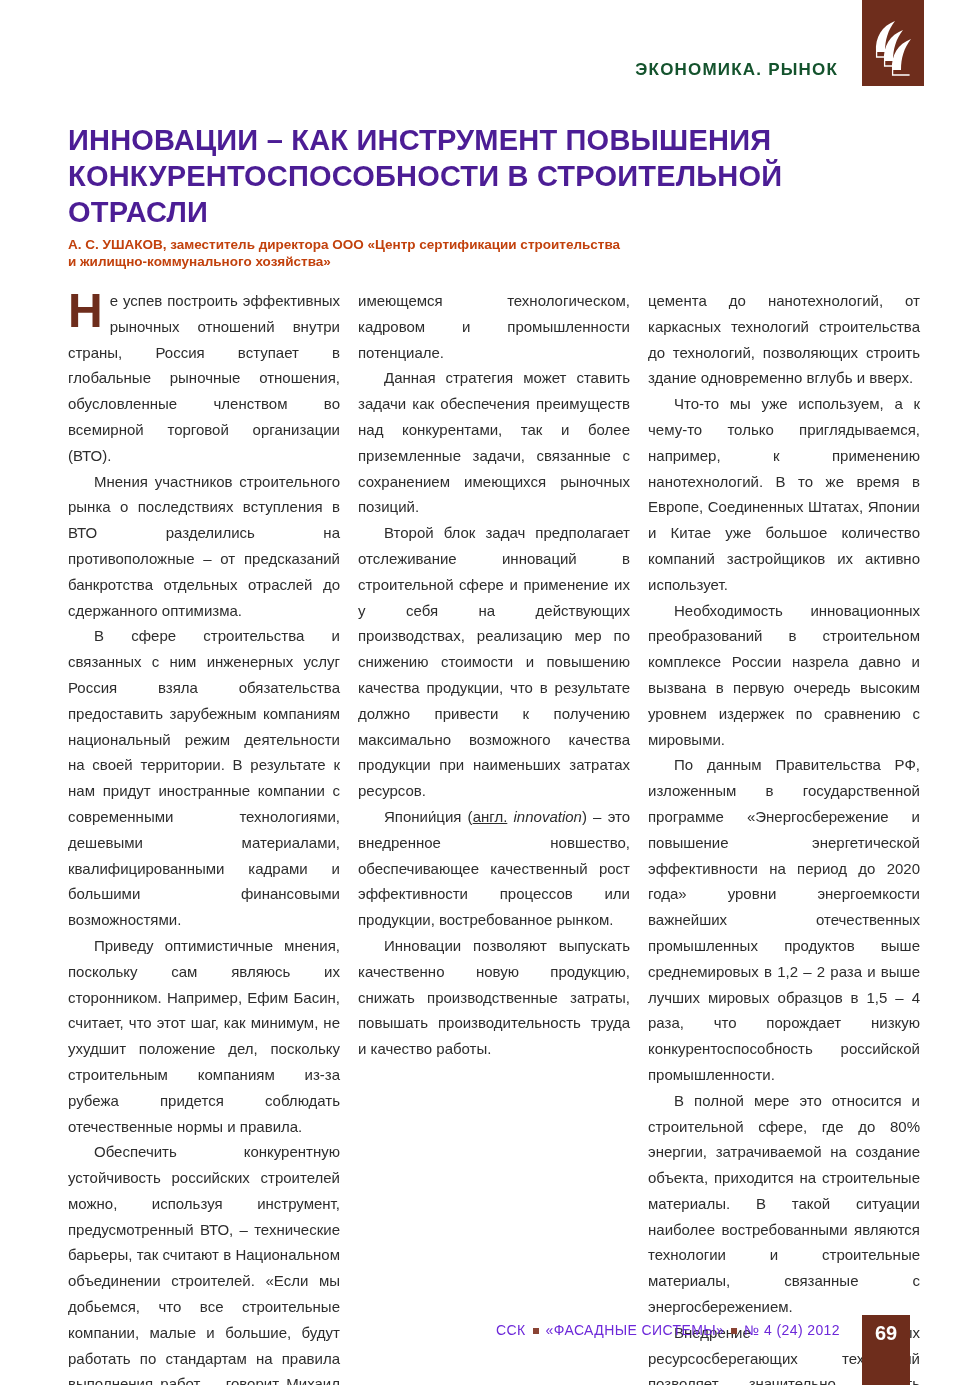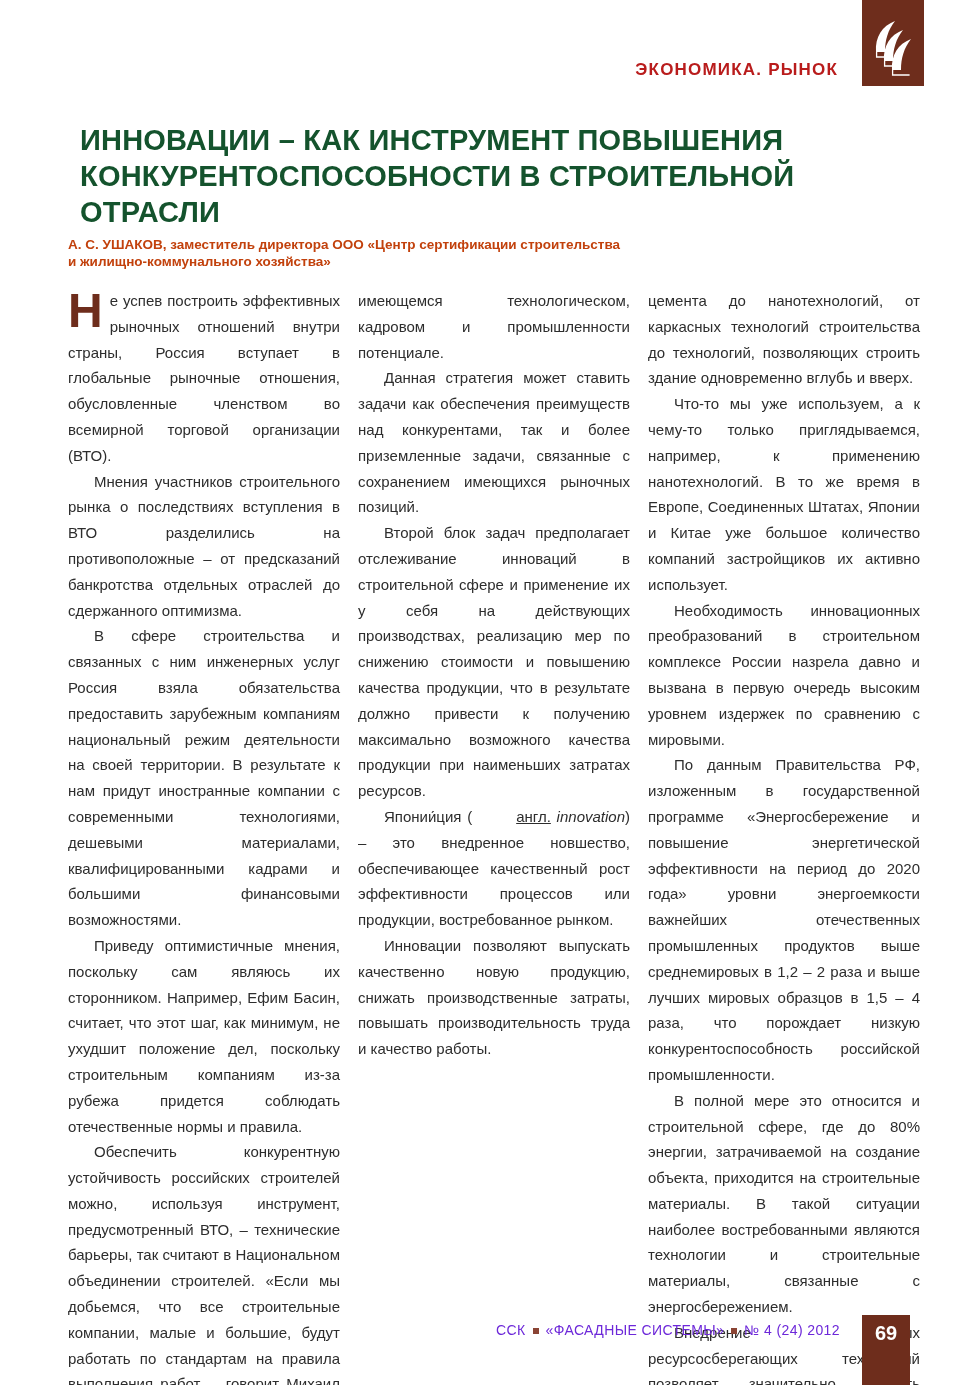--- a/index.html
+++ b/index.html
@@ -3,47 +3,47 @@
 <meta charset="utf-8">
 <style>
   html,body { margin:0; padding:0; background:#ffffff; }
   .page {
     position:relative; width:980px; height:1385px; background:#ffffff;
     font-family:"Liberation Sans", sans-serif; overflow:hidden;
   }
   .section-label {
     position:absolute; top:60px; right:142px;
     font-size:17px; font-weight:bold; letter-spacing:1.2px;
-    color:#b91c1c; white-space:nowrap;
+    color:#14532d; white-space:nowrap;
   }
   .logo-box {
     position:absolute; top:0; left:862px; width:62px; height:86px;
     background:#6E2D1C;
   }
   .title {
-    position:absolute; top:122px; left:80px; width:785px;
-    font-size:29px; line-height:36px; font-weight:bold; color:#14532d;
+    position:absolute; top:122px; left:68px; width:785px;
+    font-size:29px; line-height:36px; font-weight:bold; color:#4c1d95;
     letter-spacing:0.2px;
   }
   .author {
     position:absolute; top:236px; left:68px; width:620px;
     font-size:13.5px; line-height:17px; font-weight:bold; color:#c2410c;
   }
   .body-cols {
     position:absolute; top:288px; left:68px; width:852px;
     display:flex; gap:18px; color:#2d2d2d;
   }
   .col { width:272px; font-size:15px; line-height:25.8px; text-align:justify; }
   .col p { margin:0; text-indent:26px; }
   .col p.noindent { text-indent:0; }
   .dropcap {
     float:left; font-size:48px; line-height:40px; font-weight:bold;
     color:#6E2D1C; padding:3px 7px 0 0;
   }
-  .u { text-decoration:underline;margin-left:44px; }
+  .u { text-decoration:underline; }
   .i { font-style:italic; }
   .footer-line {
     position:absolute; top:1322px; right:140px;
     font-size:14px; letter-spacing:0.4px; color:#6d28d9; white-space:nowrap;
   }
   .footer-line .sq {
     display:inline-block; width:6px; height:6px; background:#8A4434;
     margin:0 7px 1px 7px;
   }
   .page-num-box {

